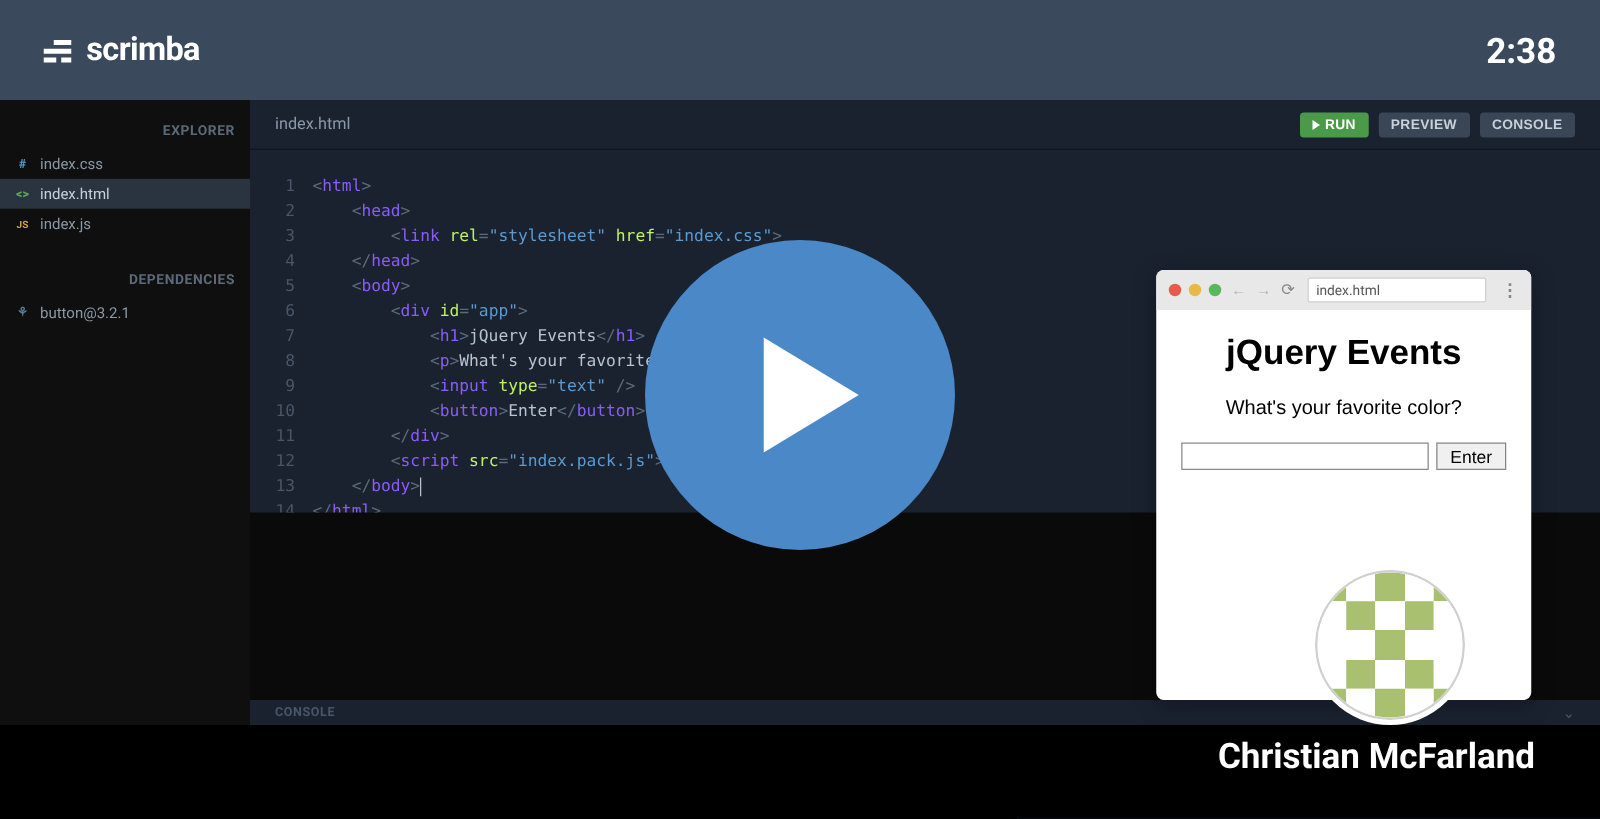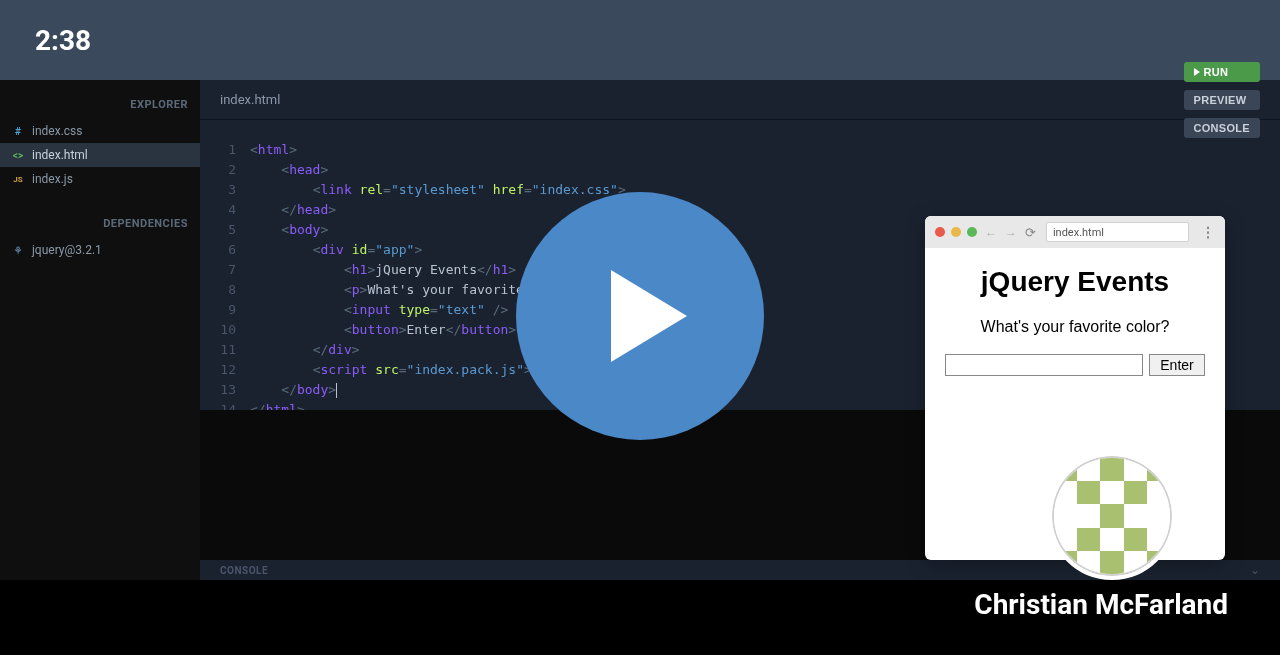--- a/index.html
+++ b/index.html
@@ -139,21 +139,20 @@
       padding: 0 20px;
       border-bottom: 1px solid #0f1520;
     }
     .editor-filename {
       color: #8a98a8;
       font-size: 13px;
     }
     .editor-actions {
       display: flex;
       gap: 8px;
-      flex-direction: column;
     }
     .btn {
       padding: 4px 10px;
       border-radius: 3px;
       font-size: 11px;
       font-weight: 700;
       letter-spacing: 0.3px;
       border: none;
       cursor: pointer;
       display: inline-flex;
@@ -390,20 +389,27 @@
       color: #fff;
       font-size: 28px;
       font-weight: 700;
       z-index: 20;
     }
   </style>
 </head>
 <body>
 
 <div class="header">
+  <div class="logo">
+    <div class="logo-icon">
+      <span class="logo-icon-bottom"></span>
+      <span class="logo-icon-bottom2"></span>
+    </div>
+    <span class="logo-text">scrimba</span>
+  </div>
   <div class="timestamp">2:38</div>
 </div>
 
 <div class="main">
 
   <div class="sidebar">
     <div class="sidebar-heading">EXPLORER</div>
     <div class="sidebar-item">
       <span class="file-icon icon-hash">#</span>
       <span>index.css</span>
@@ -413,21 +419,21 @@
       <span>index.html</span>
     </div>
     <div class="sidebar-item">
       <span class="file-icon icon-js">JS</span>
       <span>index.js</span>
     </div>
     <div style="height:18px"></div>
     <div class="sidebar-heading">DEPENDENCIES</div>
     <div class="sidebar-item">
       <span class="file-icon icon-dep">⚘</span>
-      <span>jquery@3.2.1</span>
+      <span>button@3.2.1</span>
     </div>
   </div>
 
   <div class="editor-area">
     <div class="editor-toolbar">
       <div class="editor-filename">index.html</div>
       <div class="editor-actions">
         <button class="btn btn-run">
           <span class="play-icon-sm"></span>
           <span>RUN</span>

